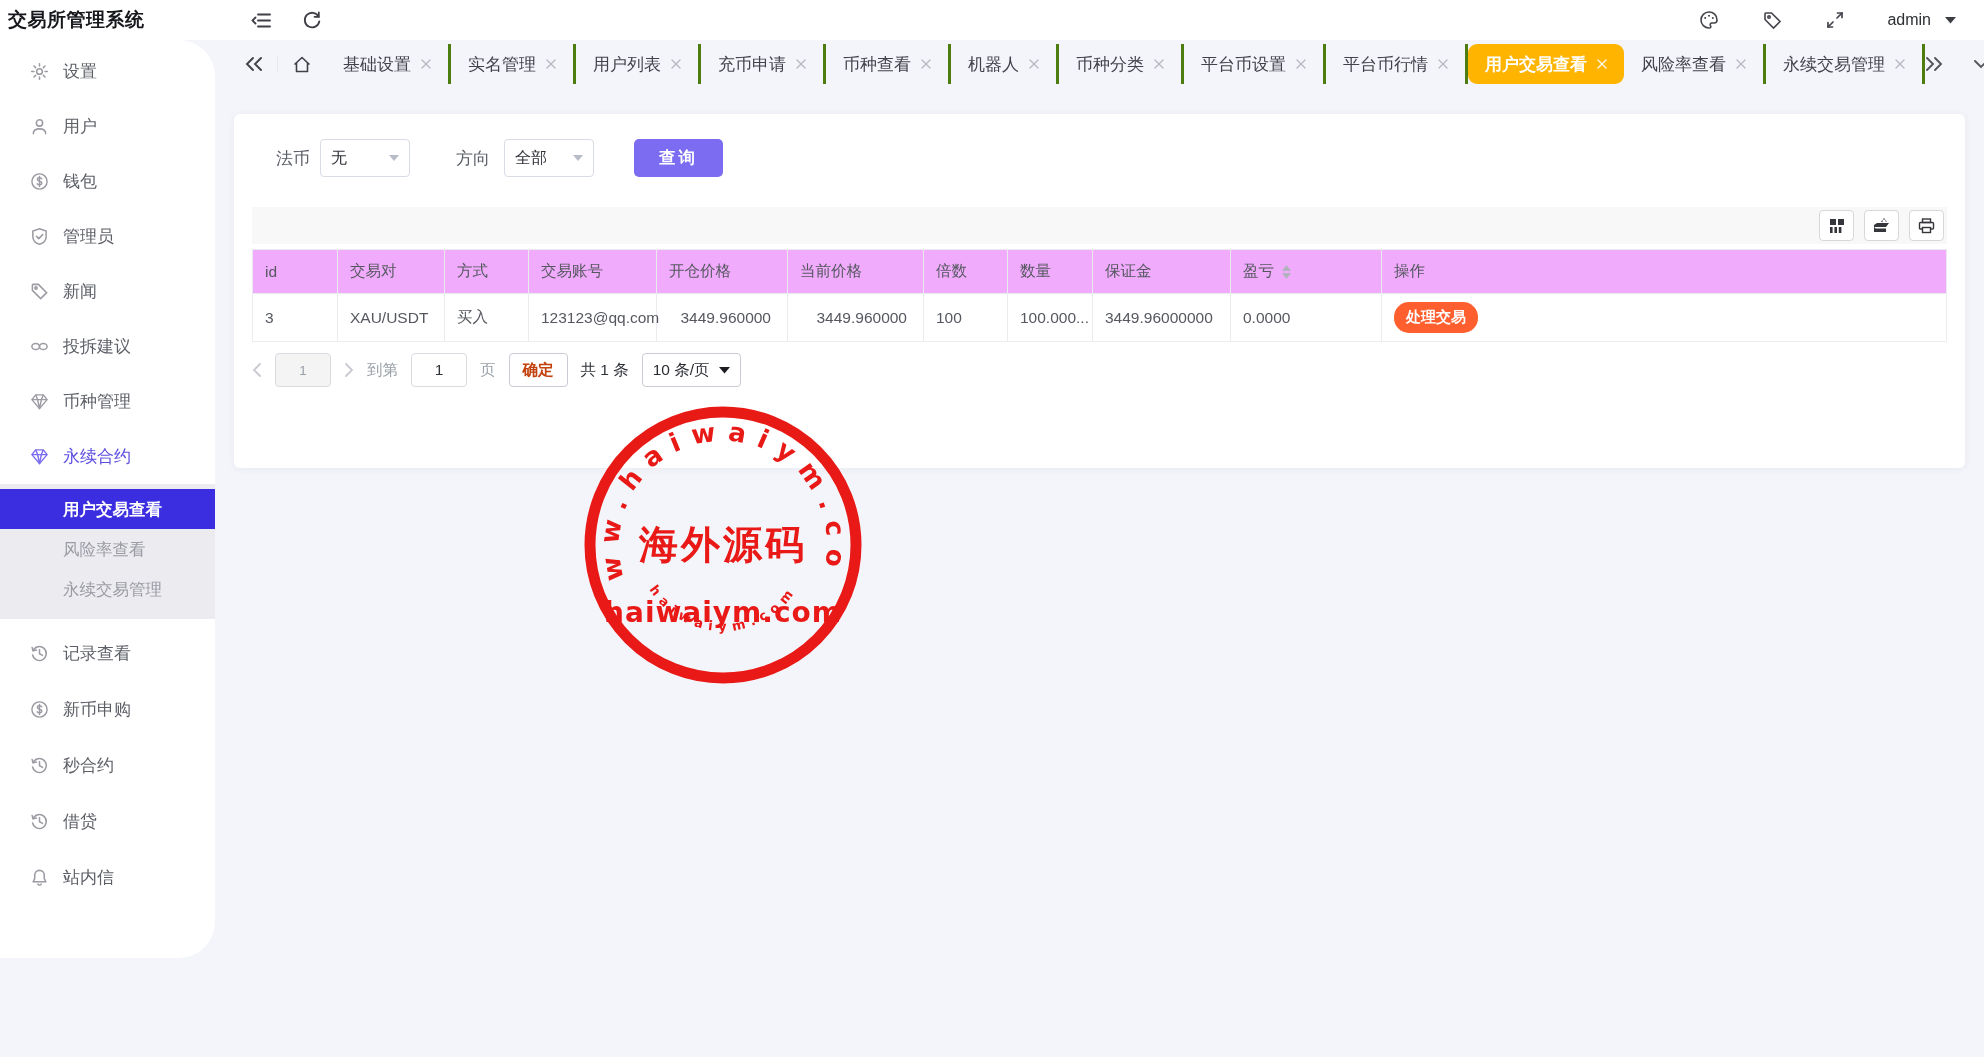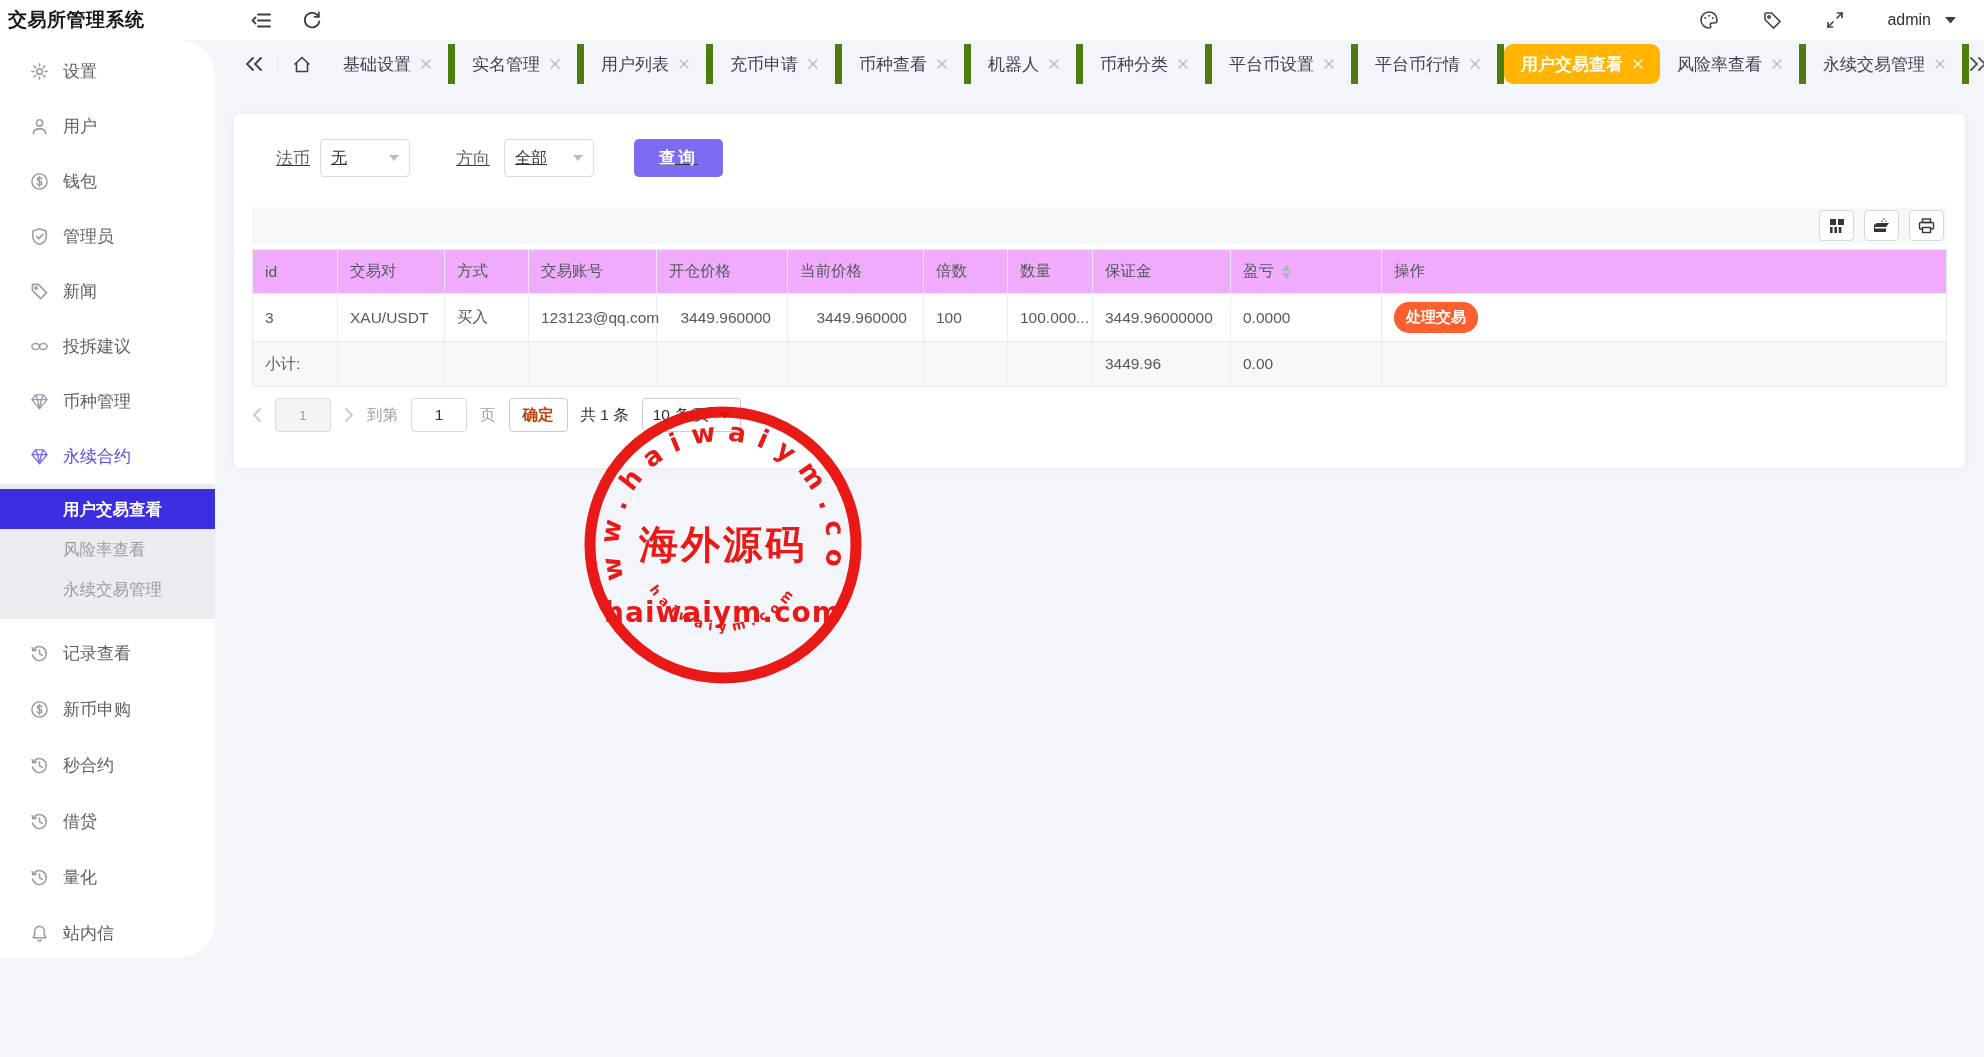--- a/index.html
+++ b/index.html
@@ -24,31 +24,31 @@
   .submenu { background:#ebebf0; padding:5px 0 10px; }
   .sub-item { height:40px; line-height:40px; padding-left:63px; font-size:16.5px; color:#9a9ba3; cursor:pointer; }
   .sub-item.active { background:#3b2ee0; color:#fff; font-weight:bold; }
   .lower { margin-top:6px; }
   .lower .side-item { height:56px; }
 
   
   .tabbar { position:absolute; top:40px; left:215px; width:1769px; height:48px; display:flex; align-items:center; padding:0 18px 0 16px; z-index:3; }
   .tab-nav { color:#3f4147; display:flex; align-items:center; padding:0 14px; cursor:pointer; }
   .tab-nav.first { border-right:1px solid #e6e6ec; }
-  .tab { display:flex; align-items:center; gap:10px; height:40px; padding:0 17px; font-size:17px; color:#41434a; cursor:pointer; border-right:7px solid #4d7c0f; white-space:nowrap; }
+  .tab { display:flex; align-items:center; gap:10px; height:40px; padding:0 17px; font-size:17px; color:#41434a; cursor:pointer; border-right:3px solid #4d7c0f; white-space:nowrap; }
   .tab .x-icon { color:#b9bac1; }
   .tab.active { background:#ffb400; color:#fff; font-weight:bold; border-radius:9px; border-right:none; }
   .tab.active .x-icon { color:rgba(255,255,255,0.9); }
   .tabbar-right { margin-left:auto; display:flex; align-items:center; gap:30px; color:#54555b; }
   .tabbar-right span { cursor:pointer; display:flex; }
 
   
   .card { position:absolute; left:234px; top:114px; width:1731px; height:354px; background:#fff; border-radius:6px; box-shadow:0 1px 8px rgba(31,45,61,0.06); z-index:2; }
 
-  .filters { display:flex; align-items:center; padding:25px 0 0 42px;text-decoration:underline; }
+  .filters { display:flex; align-items:center; padding:25px 0 0 42px; }
   .f-label { font-size:17px; color:#5a5e66; margin-right:10px; }
   .f-label.second { margin-left:46px; margin-right:14px; }
   .select { width:90px; height:38px; border:1px solid #d8dce5; border-radius:4px; display:flex; align-items:center; justify-content:space-between; padding:0 10px; font-size:16px; color:#2f3238; background:#fff; cursor:pointer; }
   .select .caret { width:0; height:0; border-left:5px solid transparent; border-right:5px solid transparent; border-top:6px solid #b8bcc6; }
   .search-btn { margin-left:40px; width:89px; height:38px; background:#7b6cf2; color:#fff; border:none; border-radius:5px; font-size:16.5px; font-weight:bold; letter-spacing:3px; cursor:pointer; }
 
   .table-zone { margin:30px 18px 0; }
   .strip { height:37px; background:#f8f8f9; display:flex; justify-content:flex-end; align-items:center; gap:10px; padding-right:3px; }
   .tool-btn { width:35px; height:31px; background:#fff; border:1px solid #d7d7dc; border-radius:4px; display:flex; align-items:center; justify-content:center; color:#35363b; cursor:pointer; }
 
@@ -210,28 +210,20 @@
         </svg>
       <span>秒合约</span>
     </div>
     <div class="side-item">
       <svg class="sicon" viewBox="0 0 20 20" fill="none" stroke="currentColor" stroke-width="1.6">
           <path d="M3.2 7 A7.3 7.3 0 1 1 2.7 11.5" stroke-linecap="round"></path>
           <polyline points="2.2,3.6 3.2,7.2 6.8,6.4" stroke-linecap="round" stroke-linejoin="round"></polyline>
           <polyline points="10,6 10,10.3 13.2,12" stroke-linecap="round"></polyline>
         </svg>
       <span>借贷</span>
-    </div>
-    <div class="side-item">
-      <svg class="sicon" viewBox="0 0 20 20" fill="none" stroke="currentColor" stroke-width="1.6">
-          <path d="M3.2 7 A7.3 7.3 0 1 1 2.7 11.5" stroke-linecap="round"></path>
-          <polyline points="2.2,3.6 3.2,7.2 6.8,6.4" stroke-linecap="round" stroke-linejoin="round"></polyline>
-          <polyline points="10,6 10,10.3 13.2,12" stroke-linecap="round"></polyline>
-        </svg>
-      <span>量化</span>
     </div>
     <div class="side-item">
       <svg class="sicon" viewBox="0 0 20 20" fill="none" stroke="currentColor" stroke-width="1.6">
           <path d="M10 2.5 c-3 0-5 2.2-5 5 v3.5 L3.3 14.5 H16.7 L15 11 V7.5 c0-2.8-2-5-5-5 Z" stroke-linejoin="round"></path>
           <path d="M8.3 16.8 a1.8 1.8 0 0 0 3.4 0" stroke-linecap="round"></path>
         </svg>
       <span>站内信</span>
     </div>
   </div>
 </aside>
@@ -442,33 +434,20 @@
           <td class="num">3449.960000</td>
           <td class="num">3449.960000</td>
           <td>100</td>
           <td>100.000...</td>
           <td>3449.96000000</td>
           <td>0.0000</td>
           <td>
             <button class="pill">处理交易</button>
           </td>
         </tr>
-        <tr class="subtotal">
-          <td>小计:</td>
-          <td></td>
-            <td></td>
-            <td></td>
-          <td></td>
-            <td></td>
-            <td></td>
-          <td></td>
-          <td>3449.96</td>
-          <td>0.00</td>
-          <td></td>
-        </tr>
       </tbody>
     </table>
   </div>
 
   <div class="pagination">
     <span class="pg-arrow">
       <svg width="10" height="16" viewBox="0 0 10 16" fill="none" stroke="currentColor" stroke-width="1.8" stroke-linecap="round">
           <polyline points="8,2 2,8 8,14"></polyline>
         </svg>
     </span>

